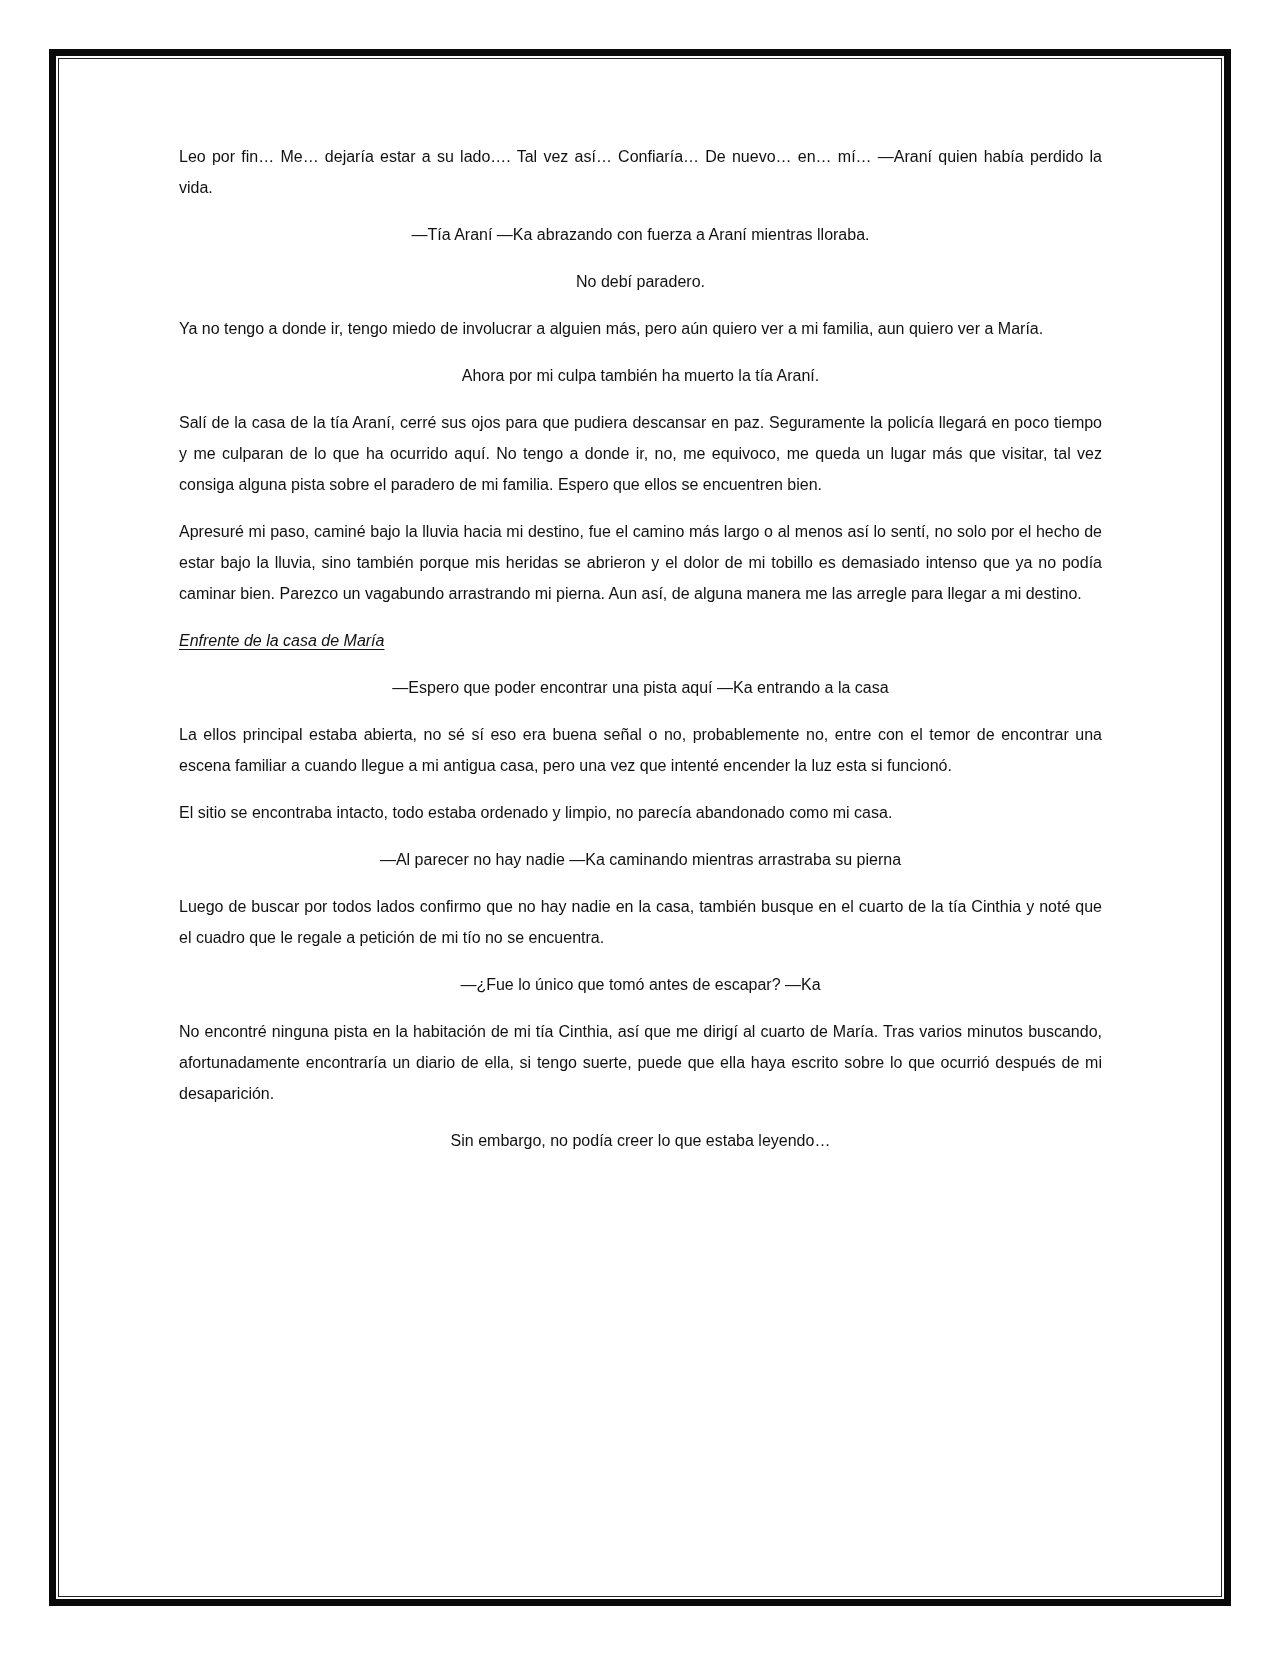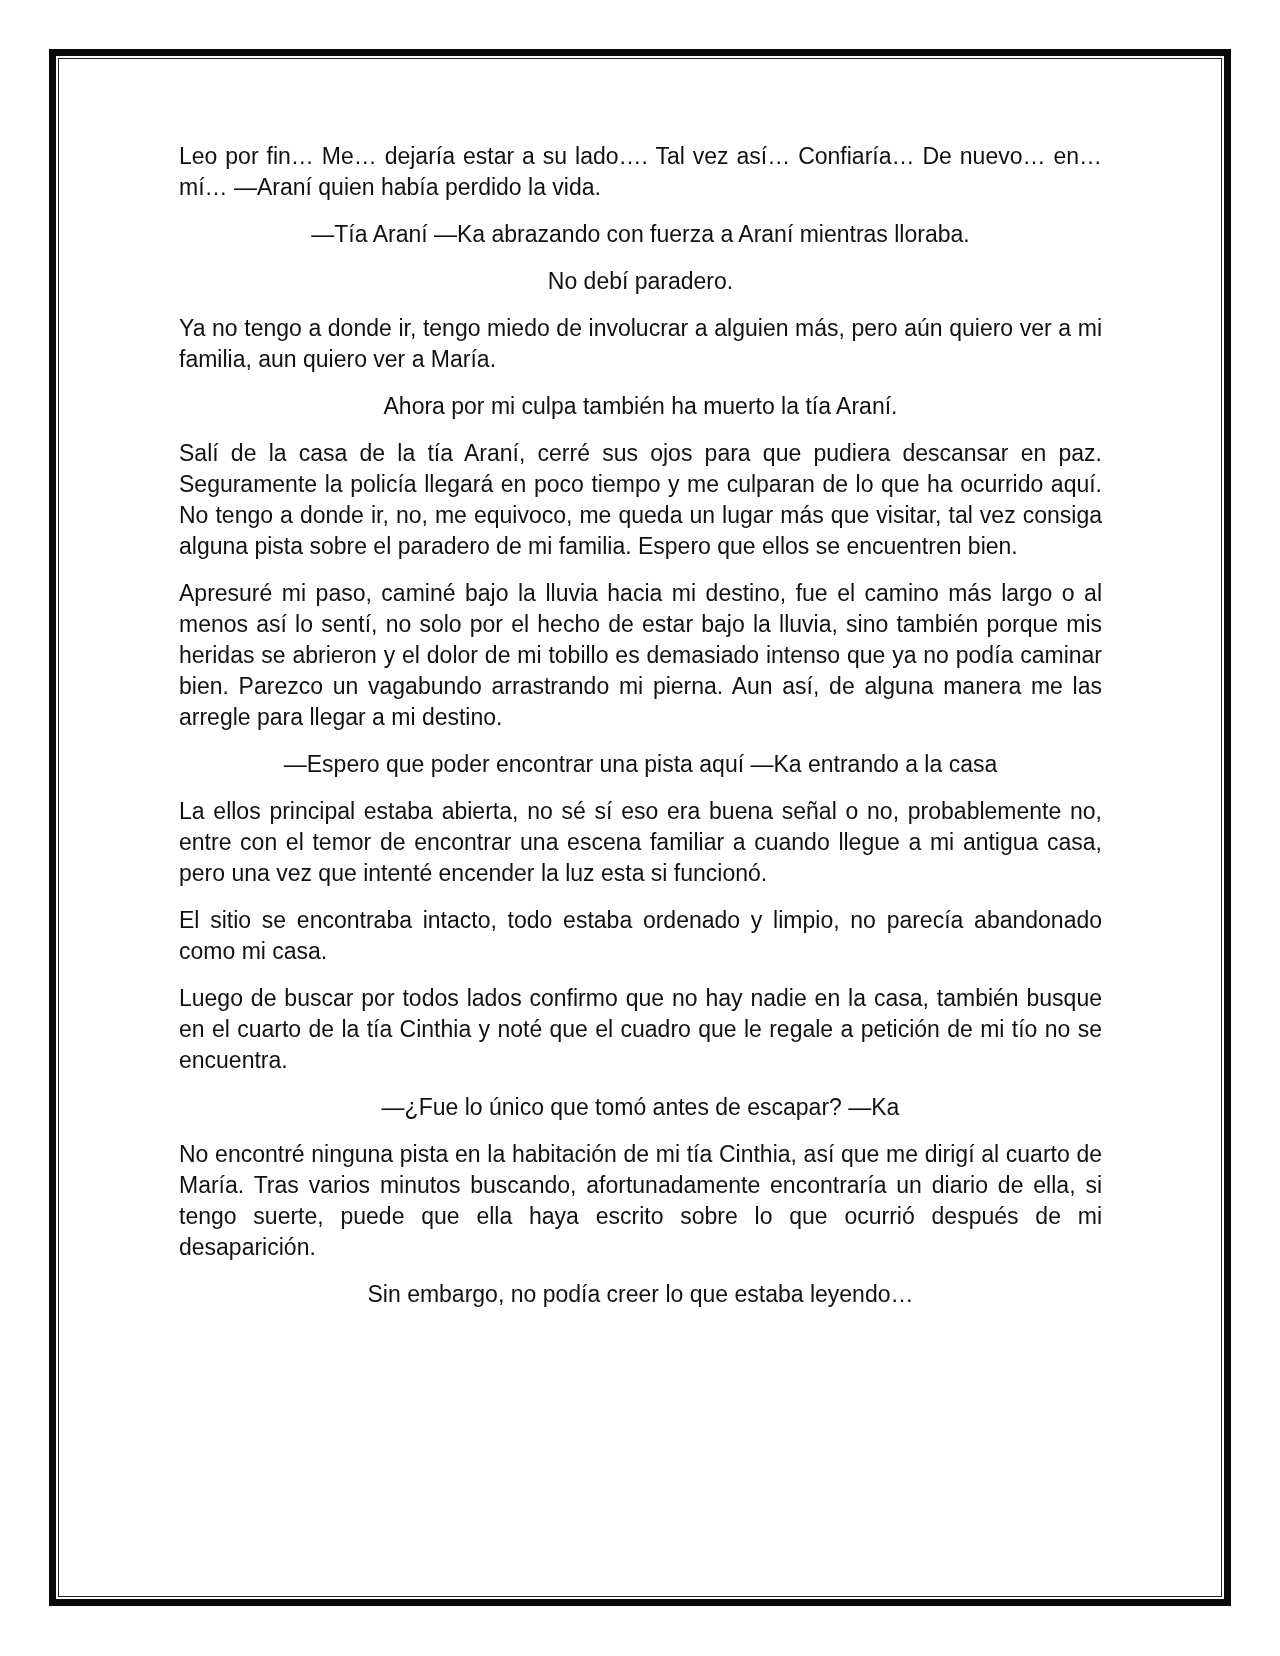--- a/index.html
+++ b/index.html
@@ -30,21 +30,21 @@
       top: 2px;
       right: 2px;
       bottom: 2px;
       border: 1.5px solid #222222;
     }
     .page-body {
       position: absolute;
       left: 179px;
       top: 141px;
       width: 923px;
-      font-size: 23px;
+      font-size: 16px;
       line-height: 31px;
     }
     .para {
       margin: 0 0 16px 0;
       text-align: justify;
     }
     .para.left {
       text-align: center;
     }
     .scene-heading {
@@ -62,20 +62,22 @@
 </div>
 
 <div class="page-body">
   <p class="para">Leo por fin… Me… dejaría estar a su lado…. Tal vez así… Confiaría… De nuevo… en… mí… —Araní quien había perdido la vida.</p>
   <p class="para left">—Tía Araní —Ka abrazando con fuerza a Araní mientras lloraba.</p>
   <p class="para left">No debí paradero.</p>
   <p class="para">Ya no tengo a donde ir, tengo miedo de involucrar a alguien más, pero aún quiero ver a mi familia, aun quiero ver a María.</p>
   <p class="para left">Ahora por mi culpa también ha muerto la tía Araní.</p>
   <p class="para">Salí de la casa de la tía Araní, cerré sus ojos para que pudiera descansar en paz. Seguramente la policía llegará en poco tiempo y me culparan de lo que ha ocurrido aquí. No tengo a donde ir, no, me equivoco, me queda un lugar más que visitar, tal vez consiga alguna pista sobre el paradero de mi familia. Espero que ellos se encuentren bien.</p>
   <p class="para">Apresuré mi paso, caminé bajo la lluvia hacia mi destino, fue el camino más largo o al menos así lo sentí, no solo por el hecho de estar bajo la lluvia, sino también porque mis heridas se abrieron y el dolor de mi tobillo es demasiado intenso que ya no podía caminar bien. Parezco un vagabundo arrastrando mi pierna. Aun así, de alguna manera me las arregle para llegar a mi destino.</p>
+  <p class="scene-heading">Enfrente de la casa de María</p>
   <p class="para left">—Espero que poder encontrar una pista aquí —Ka entrando a la casa</p>
   <p class="para">La ellos principal estaba abierta, no sé sí eso era buena señal o no, probablemente no, entre con el temor de encontrar una escena familiar a cuando llegue a mi antigua casa, pero una vez que intenté encender la luz esta si funcionó.</p>
   <p class="para">El sitio se encontraba intacto, todo estaba ordenado y limpio, no parecía abandonado como mi casa.</p>
+  <p class="para left">—Al parecer no hay nadie —Ka caminando mientras arrastraba su pierna</p>
   <p class="para">Luego de buscar por todos lados confirmo que no hay nadie en la casa, también busque en el cuarto de la tía Cinthia y noté que el cuadro que le regale a petición de mi tío no se encuentra.</p>
   <p class="para left">—¿Fue lo único que tomó antes de escapar? —Ka</p>
   <p class="para">No encontré ninguna pista en la habitación de mi tía Cinthia, así que me dirigí al cuarto de María. Tras varios minutos buscando, afortunadamente encontraría un diario de ella, si tengo suerte, puede que ella haya escrito sobre lo que ocurrió después de mi desaparición.</p>
   <p class="para left">Sin embargo, no podía creer lo que estaba leyendo…</p>
 </div>
 
 </body></html>

